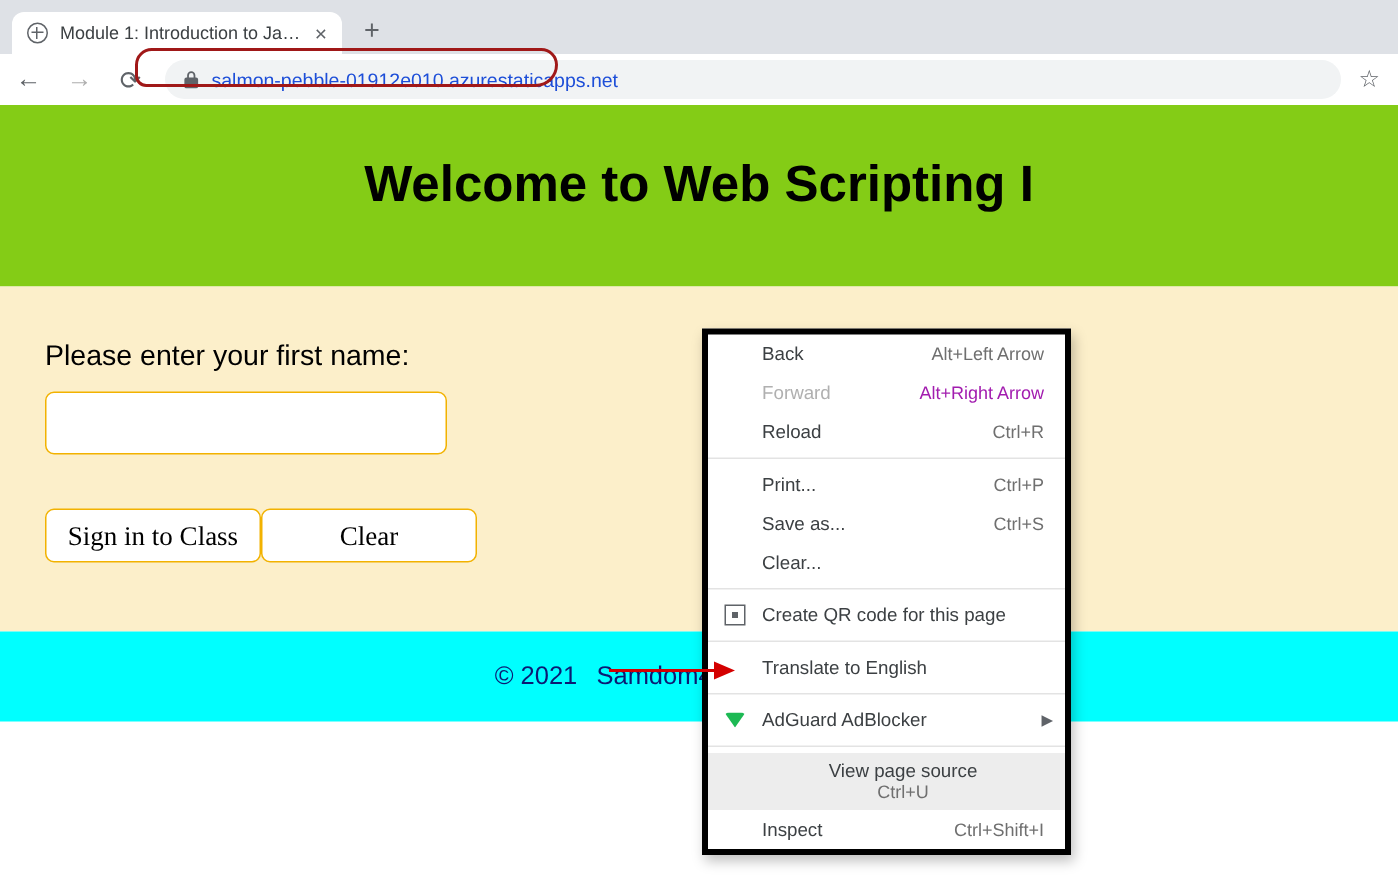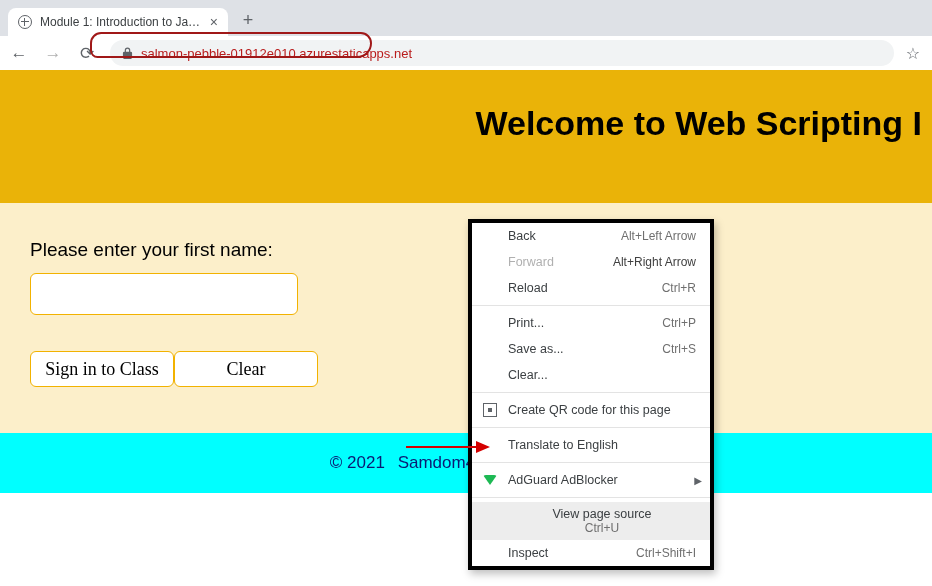--- a/index.html
+++ b/index.html
@@ -11,46 +11,46 @@
     .tab { background: #fff; border-radius: 8px 8px 0 0; padding: 7px 10px; display: flex; align-items: center; gap: 8px; font-size: 12px; color: #3c4043; min-width: 200px; max-width: 220px; position: relative; }
     .tab .favicon { width: 14px; height: 14px; border-radius: 50%; border: 1.3px solid #5f6368; position: relative; flex-shrink:0; }
     .tab .favicon::after { content:""; position:absolute; left:2px; right:2px; top:4.5px; height:1.3px; background:#5f6368; }
     .tab .favicon::before { content:""; position:absolute; top:2px; bottom:2px; left:4.5px; width:1.3px; background:#5f6368; }
     .tab-title { white-space: nowrap; overflow: hidden; text-overflow: ellipsis; flex: 1; }
     .tab-close { font-size: 14px; color:#5f6368; line-height:1; flex-shrink:0; }
     .new-tab { width: 28px; height: 28px; display:flex; align-items:center; justify-content:center; color:#5f6368; font-size:18px; margin-left:6px; margin-bottom:2px; }
     .toolbar { background:#fff; height:34px; display:flex; align-items:center; padding: 0 8px; gap: 12px; }
     .nav-btn { color:#5f6368; width:22px; text-align:center; font-size:17px; }
     .nav-btn.disabled { color:#b0b0b0; }
-    .address-bar { flex:1; display:flex; align-items:center; background:#f1f3f4; border-radius:14px; height:26px; padding:0 12px; gap:8px; font-size:13px; color:#b91c1c; }
+    .address-bar { flex:1; display:flex; align-items:center; background:#f1f3f4; border-radius:14px; height:26px; padding:0 12px; gap:8px; font-size:13px; color:#1d4ed8; }
     .lock-icon svg { width:11px; height:12px; display:block; }
     .star-icon { color:#5f6368; font-size:16px; margin-right:4px; }
     .url-highlight { position:absolute; border:2px solid #a01818; border-radius: 12px 12px 16px 8px; left:90px; top:32px; width:282px; height:26px; background:transparent; pointer-events:none; }
 
     
     .page { position:relative; }
-    .hero { background:#eab308; text-align:right; padding: 34px 10px 60px; font-family: "Times New Roman", serif; }
+    .hero { background:#84cc16; text-align:center; padding: 34px 10px 48px; font-family: "Times New Roman", serif; }
     .hero h1 { font-size: 34px; font-weight: bold; }
     .form-band { background: #fcefca; padding: 36px 30px 46px; font-family: "Times New Roman", serif; }
     .form-label { font-size: 19px; margin-bottom: 12px; }
     .name-input { width: 268px; height: 42px; border: 1.6px solid #f2b200; border-radius: 6px; background:#fff; padding: 6px 10px; font-size:16px; display:block; }
     .btns { margin-top: 36px; display:flex; gap: 0; }
     .btn { border: 1.6px solid #f2b200; border-radius: 6px; background:#fff; height: 36px; font-size: 18px; font-family: "Times New Roman", serif; cursor:pointer; }
     .btn.signin { width: 144px; }
     .btn.clear { width: 144px; }
     .footer { background:#00ffff; text-align:center; padding: 20px; font-family: "Times New Roman", serif; font-size: 17px; color:#0b1a73; }
     .footer .brand { color:#0b1a73; }
 
     
     .context-menu { position:absolute; left:468px; top:219px; width:246px; background:#fff; border:4px solid #000000; box-shadow: 2px 4px 8px rgba(0,0,0,0.25); font-size:12.5px; color:#3c4043; }
     .cm-row { display:flex; align-items:center; padding: 5px 14px 5px 36px; position:relative; min-height:26px; }
     .cm-row.disabled { color:#b0b0b0; }
     .cm-label { flex:1; white-space:nowrap; }
     .cm-accel { color:#6f6f6f; font-size:12px; }
-    .cm-row.disabled .cm-accel { color:#404040;text-align:right; }
+    .cm-row.disabled .cm-accel { color:#a21caf;text-align:right; }
     .cm-sep { height:1px; background:#e3e3e3; margin: 4px 0; }
     .cm-row.hover { background:#ededed;flex-direction:column; }
     .cm-icon { position:absolute; left:10px; width:16px; height:16px; display:flex; align-items:center; justify-content:center; }
     .cm-icon.qr::before { content:""; width:12px; height:12px; border:1.3px solid #5f6368; }
     .cm-icon.qr::after { content:""; position:absolute; width:4px; height:4px; background:#5f6368; }
     .cm-icon.shield::before { content:""; width:0; height:0; border:7px solid transparent; border-top:10px solid #1db954; border-bottom:none; border-radius:3px; }
     .cm-sub { position:absolute; right:8px; color:#5f6368; font-size:10px; }
 
     
     .red-arrow { position:absolute; left:406px; top:438px; width:84px; height:18px; pointer-events:none; }

